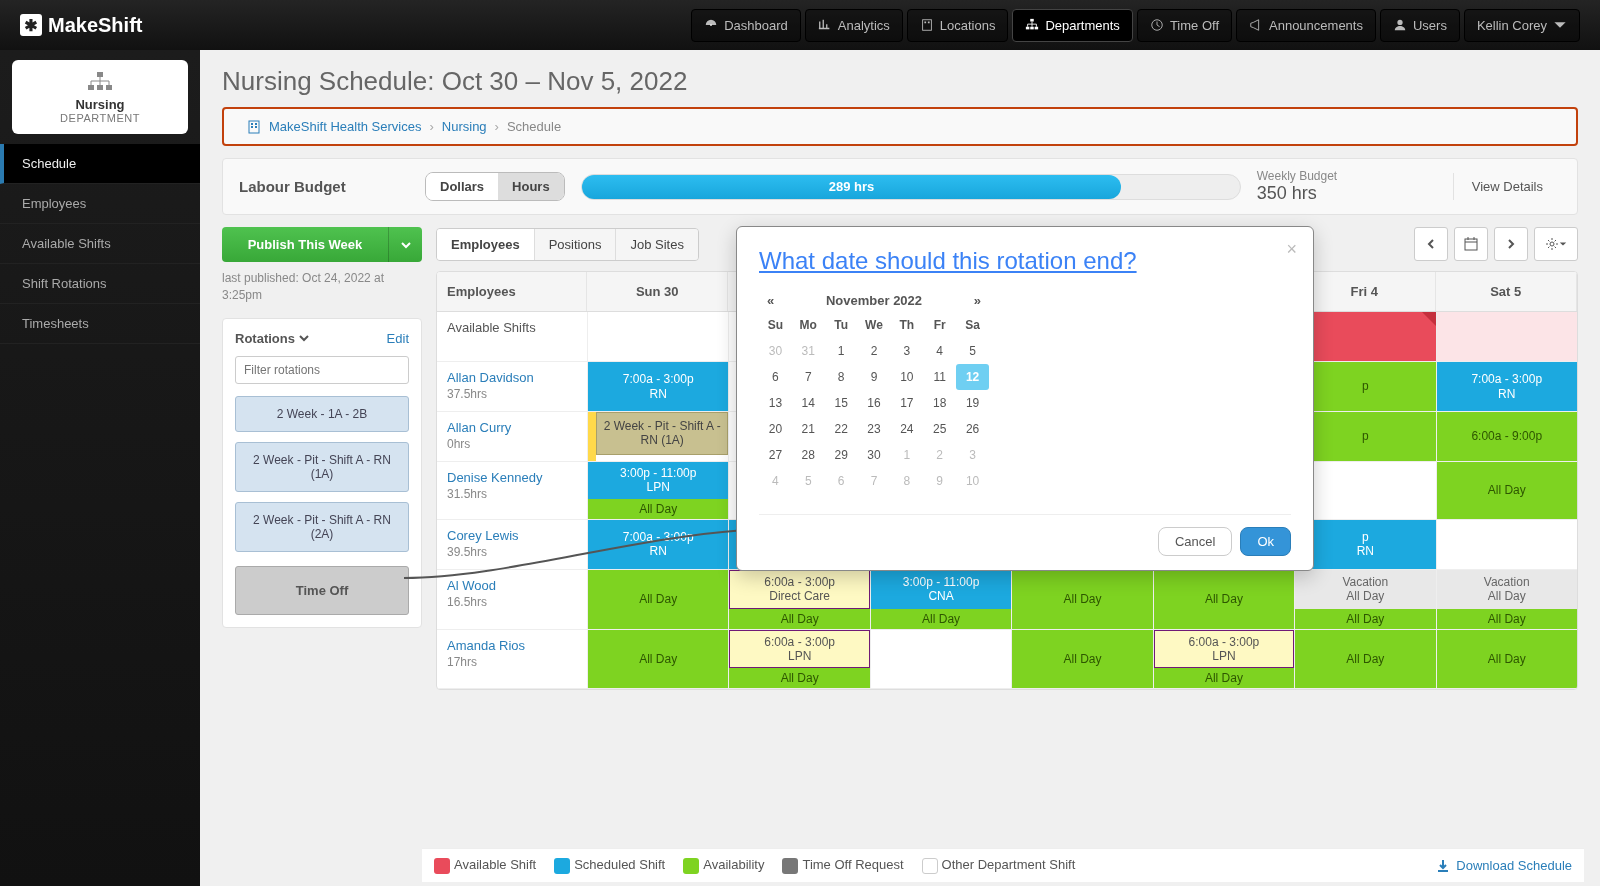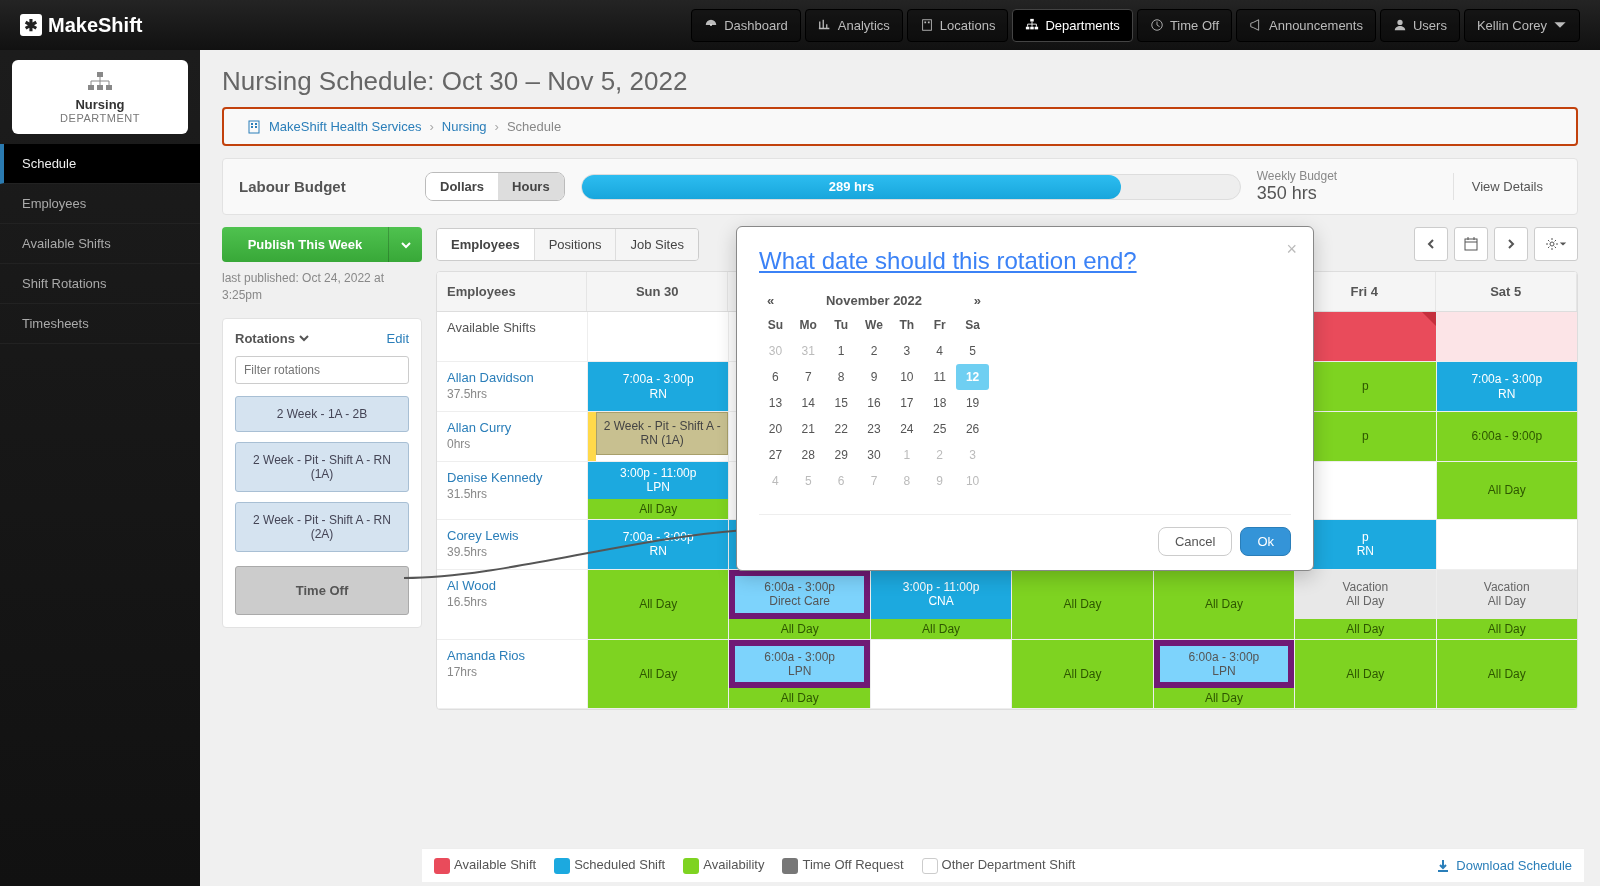--- a/index.html
+++ b/index.html
@@ -76,21 +76,21 @@
 .emp-col { width: 150px; padding: 12px 10px; color:#555; font-weight:700;}
 .day-col { flex: 1; text-align: center; padding: 12px 4px; color:#555; font-weight:700; position:relative;}
 .body-row { display: flex; border-bottom: 1px solid #eee; min-height: 50px; position:relative;}
 .emp-cell { width: 150px; padding: 8px 10px; color:#2a7eb9; font-size:13px;}
 .emp-cell .hrs { color:#888; font-size:12px; margin-top:2px;}
 .day-cell { flex:1; border-left:1px solid #eee; position:relative; font-size:12px; text-align:center; display:flex; flex-direction:column;}
 
 .shift { padding: 4px 2px; color:#fff; font-size:12px; line-height:1.2;}
 .shift.blue { background:#1ca9df; }
 .shift.green { background:#7ed321; color:#2e5700;}
-.shift.grey { background:#7dd3fc; color:#555; border:6px solid #701a75;}
+.shift.grey { background:#fef9c3; color:#555; border:1px solid #701a75;}
 .shift.pink { background:#fce4e7; color:#555;}
 .shift.red-badge { background:#e94b5b; color:#fff; position:relative;}
 .shift.yellow-stripe { background:#ffd94a; width:8px; position:absolute; left:0; top:0; bottom:0;}
 .shift.tan { background:#c8c090; color:#444; border:1px solid #a89f6a;}
 .vac-cell { background:#e8e8e8; color:#666;}
 .allday-band { background:#7ed321; color:#2e5700; height:20px; line-height:20px; font-size:12px;}
 
 
 .drag-arrow { position:absolute; pointer-events:none; }
 

